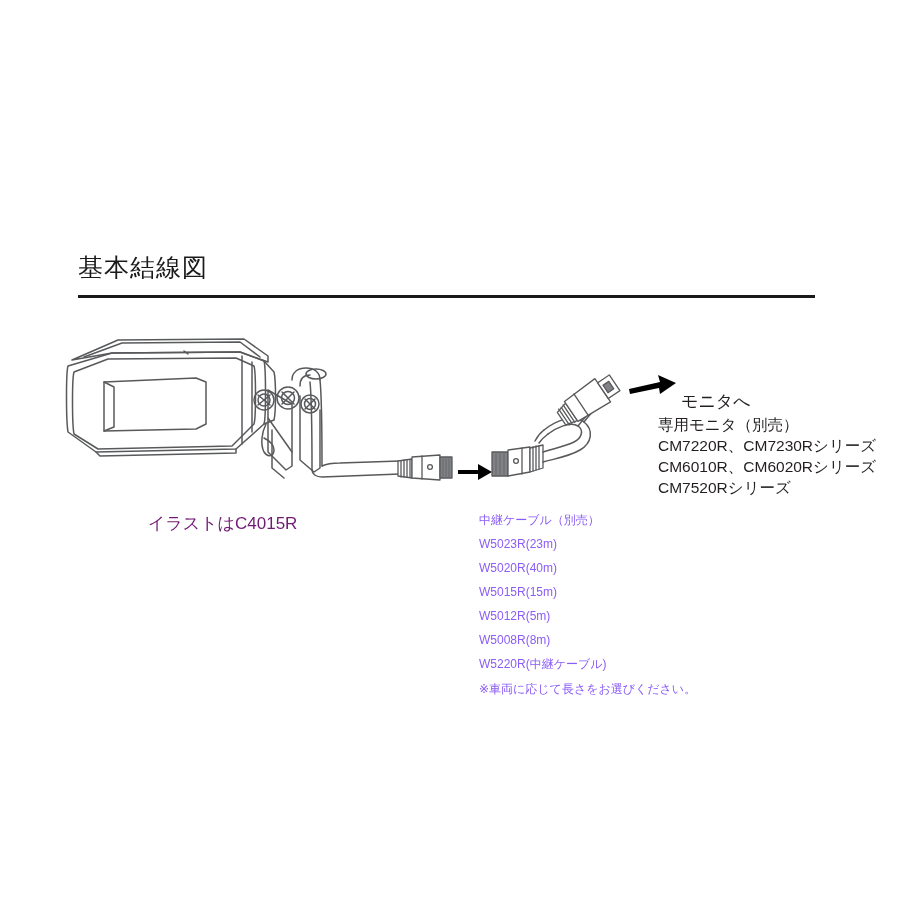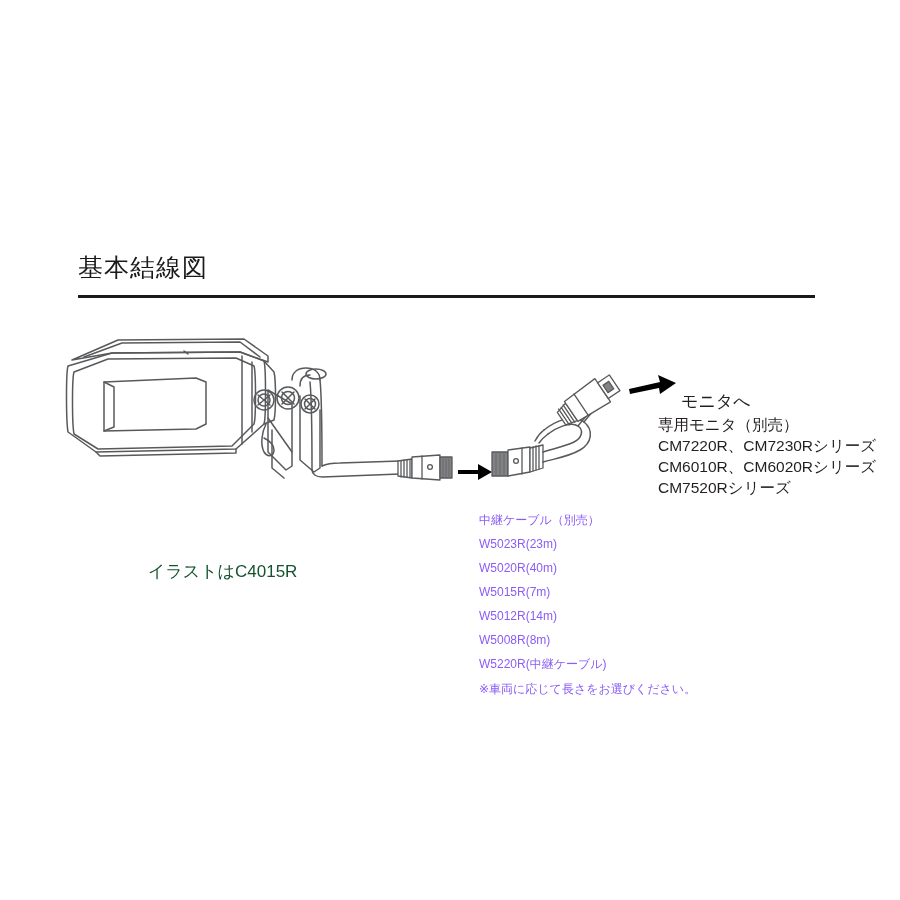--- a/index.html
+++ b/index.html
@@ -54,22 +54,21 @@
   }
 
   
   .caption-illustration {
     position: absolute;
     left: 148px;
     top: 513px;
     font-size: 17px;
     line-height: 22px;
     white-space: nowrap;
-    color: #14532d;
-    margin-top: 48px;
+    color: #701a75;
   }
   .label-to-monitor {
     position: absolute;
     left: 681px;
     top: 375px;
     font-size: 17px;
     line-height: 22px;
     white-space: nowrap;
     color: #231f20;
     margin-top: 16px;
@@ -256,20 +255,20 @@
     <div>専用モニタ（別売）</div>
     <div>CM7220R、CM7230Rシリーズ</div>
     <div>CM6010R、CM6020Rシリーズ</div>
     <div>CM7520Rシリーズ</div>
   </div>
 
   <div class="cable-block">
     <div>中継ケーブル（別売）</div>
     <div>W5023R(23m)</div>
     <div>W5020R(40m)</div>
-    <div>W5015R(7m)</div>
-    <div>W5012R(14m)</div>
+    <div>W5015R(15m)</div>
+    <div>W5012R(5m)</div>
     <div>W5008R(8m)</div>
     <div>W5220R(中継ケーブル)</div>
     <div class="cable-note">※車両に応じて長さをお選びください。</div>
   </div>
 
 </div>
 
 </body></html>

